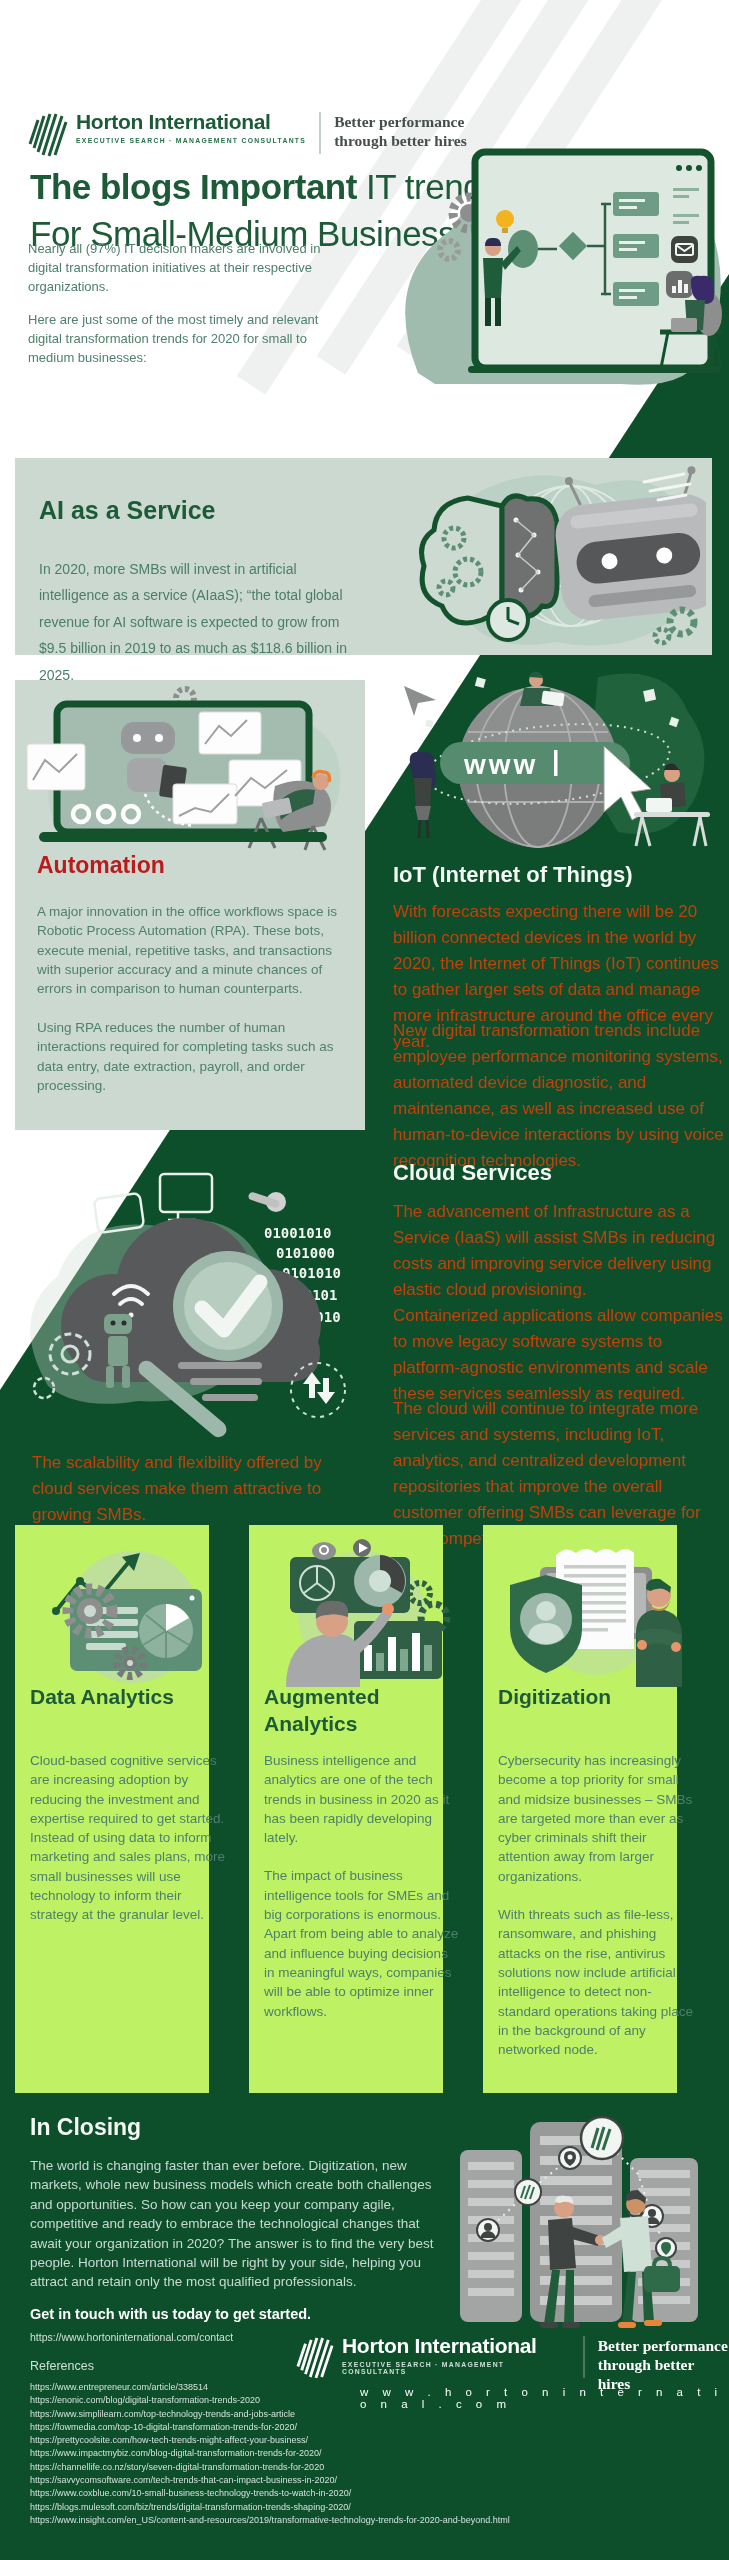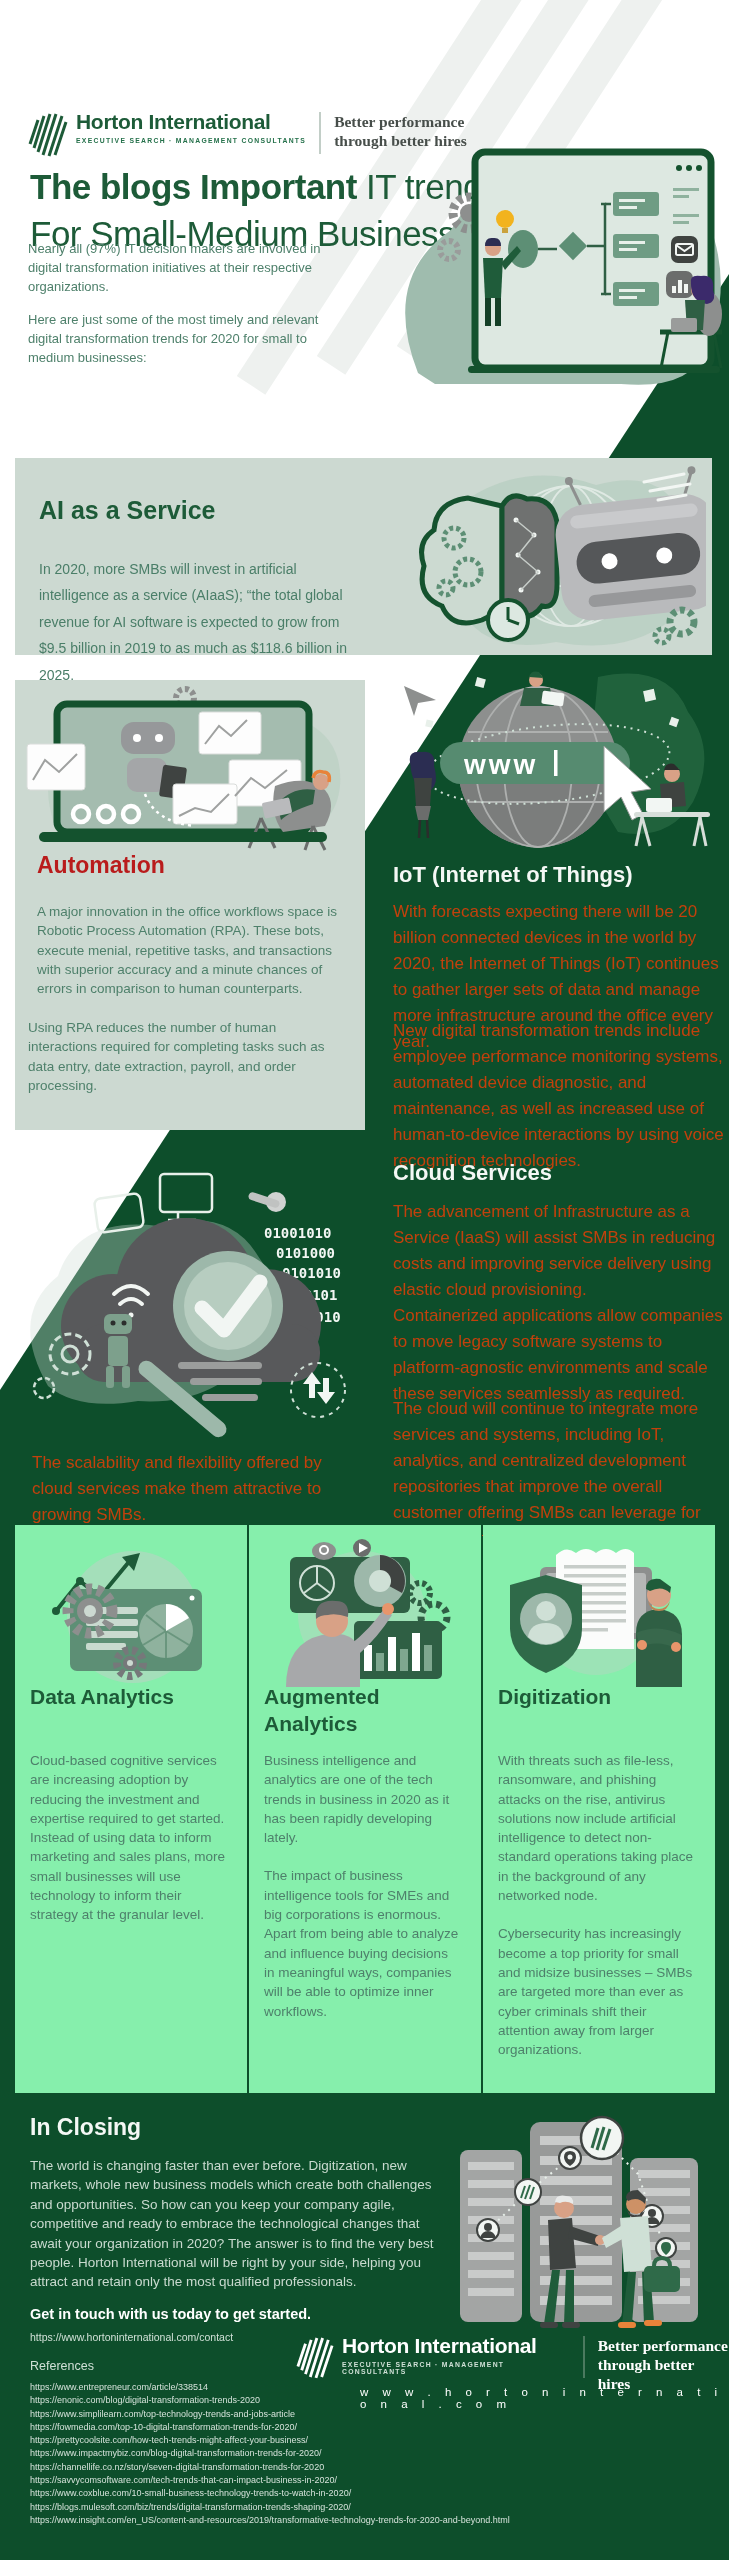--- a/index.html
+++ b/index.html
@@ -25,34 +25,34 @@
   #intro p{margin:0 0 13px 0;}
   
   .sage-card{background:#ccd9d1;position:absolute;}
   #ai-card{left:15px;top:458px;width:697px;height:197px;}
   #ai-card h2{position:absolute;left:24px;top:38px;margin:0;font-size:25px;color:#1d5b38;font-weight:bold;}
   #ai-card .body{position:absolute;left:24px;top:98px;width:315px;font-size:14px;line-height:26.4px;color:#4a7e68;}
   #ai-illustration{position:absolute;right:6px;top:2px;}
   #auto-card{left:15px;top:680px;width:350px;height:450px;}
   #auto-card h2{position:absolute;left:22px;top:172px;margin:0;font-size:23px;color:#b91c1c;font-weight:bold;}
   #auto-card .p1{position:absolute;left:22px;top:222px;width:306px;font-size:13.5px;line-height:19.3px;color:#4e806b;}
-  #auto-card .p2{position:absolute;left:13px;top:338px;width:306px;font-size:13.5px;line-height:19.3px;color:#4e806b;}
+  #auto-card .p2{position:absolute;left:22px;top:338px;width:306px;font-size:13.5px;line-height:19.3px;color:#4e806b;}
   
   .dark-h{position:absolute;margin:0;font-size:22px;color:#f4f8f5;font-weight:bold;}
   .dark-p{position:absolute;font-size:17px;line-height:26px;color:#c2410c;}
   #iot-h{left:393px;top:862px;}
   #iot-p1{left:393px;top:899px;width:336px;}
   #iot-p2{left:393px;top:1018px;width:336px;}
   #cloud-h{left:393px;top:1160px;}
   #cloud-p1{left:393px;top:1199px;width:340px;}
   #cloud-p2{left:393px;top:1303px;width:340px;}
   #cloud-p3{left:393px;top:1396px;width:340px;}
   #cloud-caption{left:32px;top:1450px;width:290px;}
   
-  .t-card{position:absolute;top:1525px;width:232px;height:568px;background:#86efac;}
+  .t-card{position:absolute;top:1525px;width:194px;height:568px;background:#bef264;}
   .t-card .icon-wrap{position:absolute;left:13px;top:12px;width:200px;height:150px;}
   .t-card h3{position:absolute;left:15px;top:158px;margin:0;width:196px;font-size:21px;line-height:27px;color:#1d5b38;font-weight:bold;}
   .t-card .body{position:absolute;left:15px;top:226px;width:198px;font-size:13.5px;line-height:19.3px;color:#4e806b;}
   .t-card .body p{margin:0 0 19px 0;}
   #card-data{left:15px;}
   #card-aug{left:249px;}
   #card-cyber{left:483px;}
   
   #closing-h{left:30px;top:2114px;font-size:23px;}
   #closing-body{left:30px;top:2156px;width:420px;font-size:13.5px;line-height:19.4px;color:#c9dacf;}
@@ -514,22 +514,22 @@
         <path d="M140 96 Q162 86 186 98 L182 112 Q162 102 144 110 Z" fill="#38684c"></path>
         <circle cx="146" cy="108" r="5" fill="#e8956b"></circle>
           <circle cx="180" cy="110" r="5" fill="#e8956b"></circle>
         <circle cx="163" cy="58" r="12" fill="#d8a186"></circle>
         <path d="M152 64 Q154 74 163 74 Q172 74 174 64 Q170 72 163 72 Q156 72 152 64 Z" fill="#c08552"></path>
         <path d="M150 52 Q150 40 164 42 L175 50 L174 56 Q166 48 154 54 Z" fill="#1f5c3a"></path>
       </svg>
     </div>
     <h3>Digitization</h3>
     <div class="body">
+      <p>Cybersecurity has increasingly become a top priority for small and midsize businesses – SMBs are targeted more than ever as cyber criminals shift their attention away from larger organizations.</p>
       <p>With threats such as file-less, ransomware, and phishing attacks on the rise, antivirus solutions now include artificial intelligence to detect non-standard operations taking place in the background of any networked node.</p>
-      <p>Cybersecurity has increasingly become a top priority for small and midsize businesses – SMBs are targeted more than ever as cyber criminals shift their attention away from larger organizations.</p>
     </div>
   </div>
 
   <h2 class="dark-h" id="closing-h">In Closing</h2>
   <div class="dark-p abs" id="closing-body">The world is changing faster than ever before. Digitization, new markets, whole new business models which create both challenges and opportunities. So how can you keep your company agile, competitive and ready to embrace the technological changes that await your organization in 2020? The answer is to find the very best people. Horton International will be right by your side, helping you attract and retain only the most qualified professionals.</div>
   <div class="abs" id="closing-cta">Get in touch with us today to get started.</div>
   <a class="abs" id="closing-url" href="#">https://www.hortoninternational.com/contact</a>
 
   <div class="abs" style="left:452px;top:2100px;">
     <svg width="265" height="238" viewBox="0 0 265 238">

